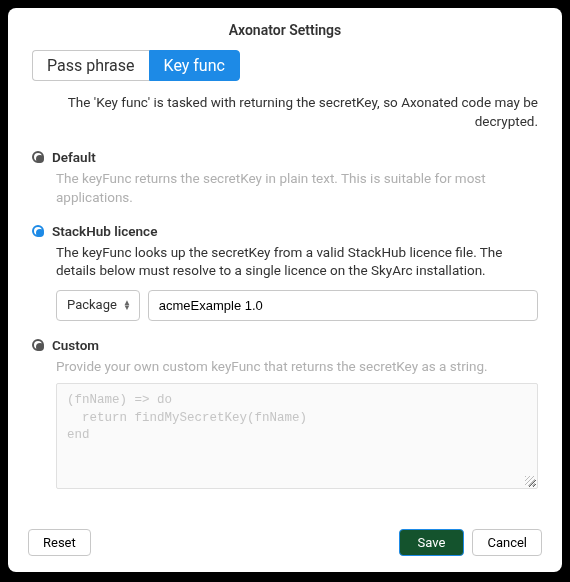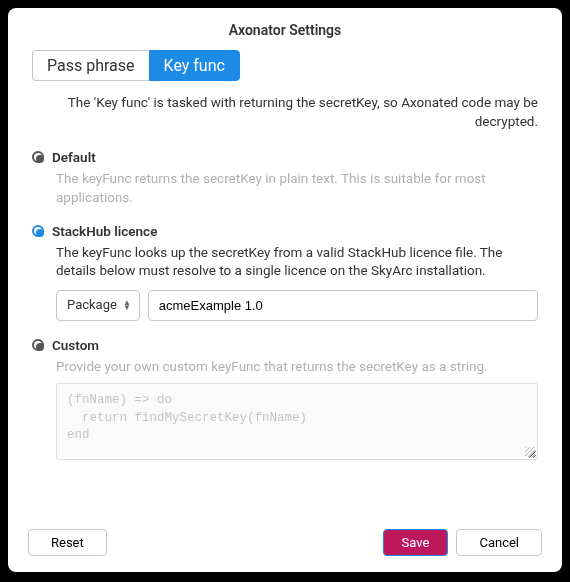--- a/index.html
+++ b/index.html
@@ -141,21 +141,21 @@
   .code-area {
     margin-top: 8px;
     border: 1px solid #e0e0e0;
     background: #fafafa;
     border-radius: 2px;
     padding: 8px 10px;
     font-family: "SFMono-Regular", Consolas, "Liberation Mono", Menlo, monospace;
     font-size: 12.5px;
     color: #c5c5c5;
     white-space: pre;
-    height: 77px;
+    height: 106px;
     resize: both;
     overflow: auto;
     width: 100%;
     position: relative;
   }
   .code-area::after {
     content: "";
     position: absolute;
     right: 2px;
     bottom: 2px;
@@ -168,27 +168,27 @@
     padding: 12px 20px 16px;
     display: flex;
     gap: 8px;
     align-items: center;
   }
   .spacer { flex: 1; }
   .btn {
     border: 1px solid #c8c8c8;
     background: #fff;
     border-radius: 4px;
-    padding: 5px 22px;
+    padding: 5px 14px;
     font-size: 13px;
     cursor: pointer;
     font-family: inherit;
   }
   .btn.primary {
-    background: #be185d;
+    background: #14532d;
     border-color: #1d8ae6;
     color: #fff;
     padding: 5px 18px;
   }
 </style>
 </head>
 <body>
 
 <div class="window">
   <div class="title">Axonator Settings</div>

